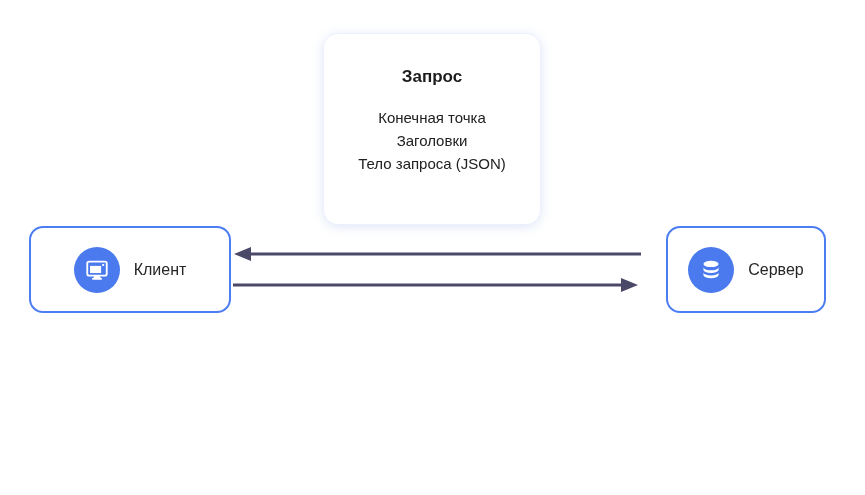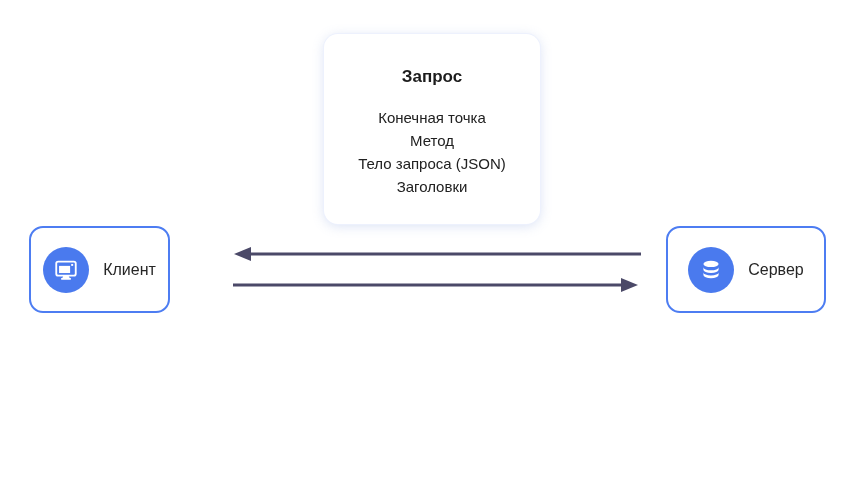--- a/index.html
+++ b/index.html
@@ -52,21 +52,21 @@
     height: 87px;
     background: #ffffff;
     border: 2px solid #4d7df2;
     border-radius: 14px;
     box-sizing: border-box;
     display: flex;
     align-items: center;
     justify-content: center;
     gap: 14px;
   }
-  .node-box.client { left: 29px; width: 141px; }
+  .node-box.client { left: 29px; width: 202px; }
   .node-box.server { left: 666px; width: 160px; }
   .icon-circle {
     width: 46px;
     height: 46px;
     border-radius: 50%;
     background: #4a7aee;
     display: flex;
     align-items: center;
     justify-content: center;
     flex: 0 0 auto;
@@ -87,23 +87,22 @@
 </style>
 </head>
 <body>
 
 <div class="stage">
 
   <div class="info-card request">
     <div class="card-title">Запрос</div>
     <div class="card-items">
         <div class="card-item">Конечная точка</div>
-        <div class="card-item">Метод</div>
+        <div class="card-item">Заголовки</div>
         <div class="card-item">Тело запроса (JSON)</div>
-        <div class="card-item">Заголовки</div>
       </div>
   </div>
 
 
   <div class="node-box client">
     <span class="icon-circle">
       <svg width="26" height="26" viewBox="0 0 24 24" aria-hidden="true">
         <rect x="3" y="4.2" width="18" height="13" rx="1.8" fill="none" stroke="#ffffff" stroke-width="1.7"></rect>
         <rect x="5.6" y="8.2" width="10.2" height="6.6" fill="#ffffff"></rect>
         <rect x="16.8" y="6.4" width="1.8" height="1.8" fill="#ffffff"></rect>

